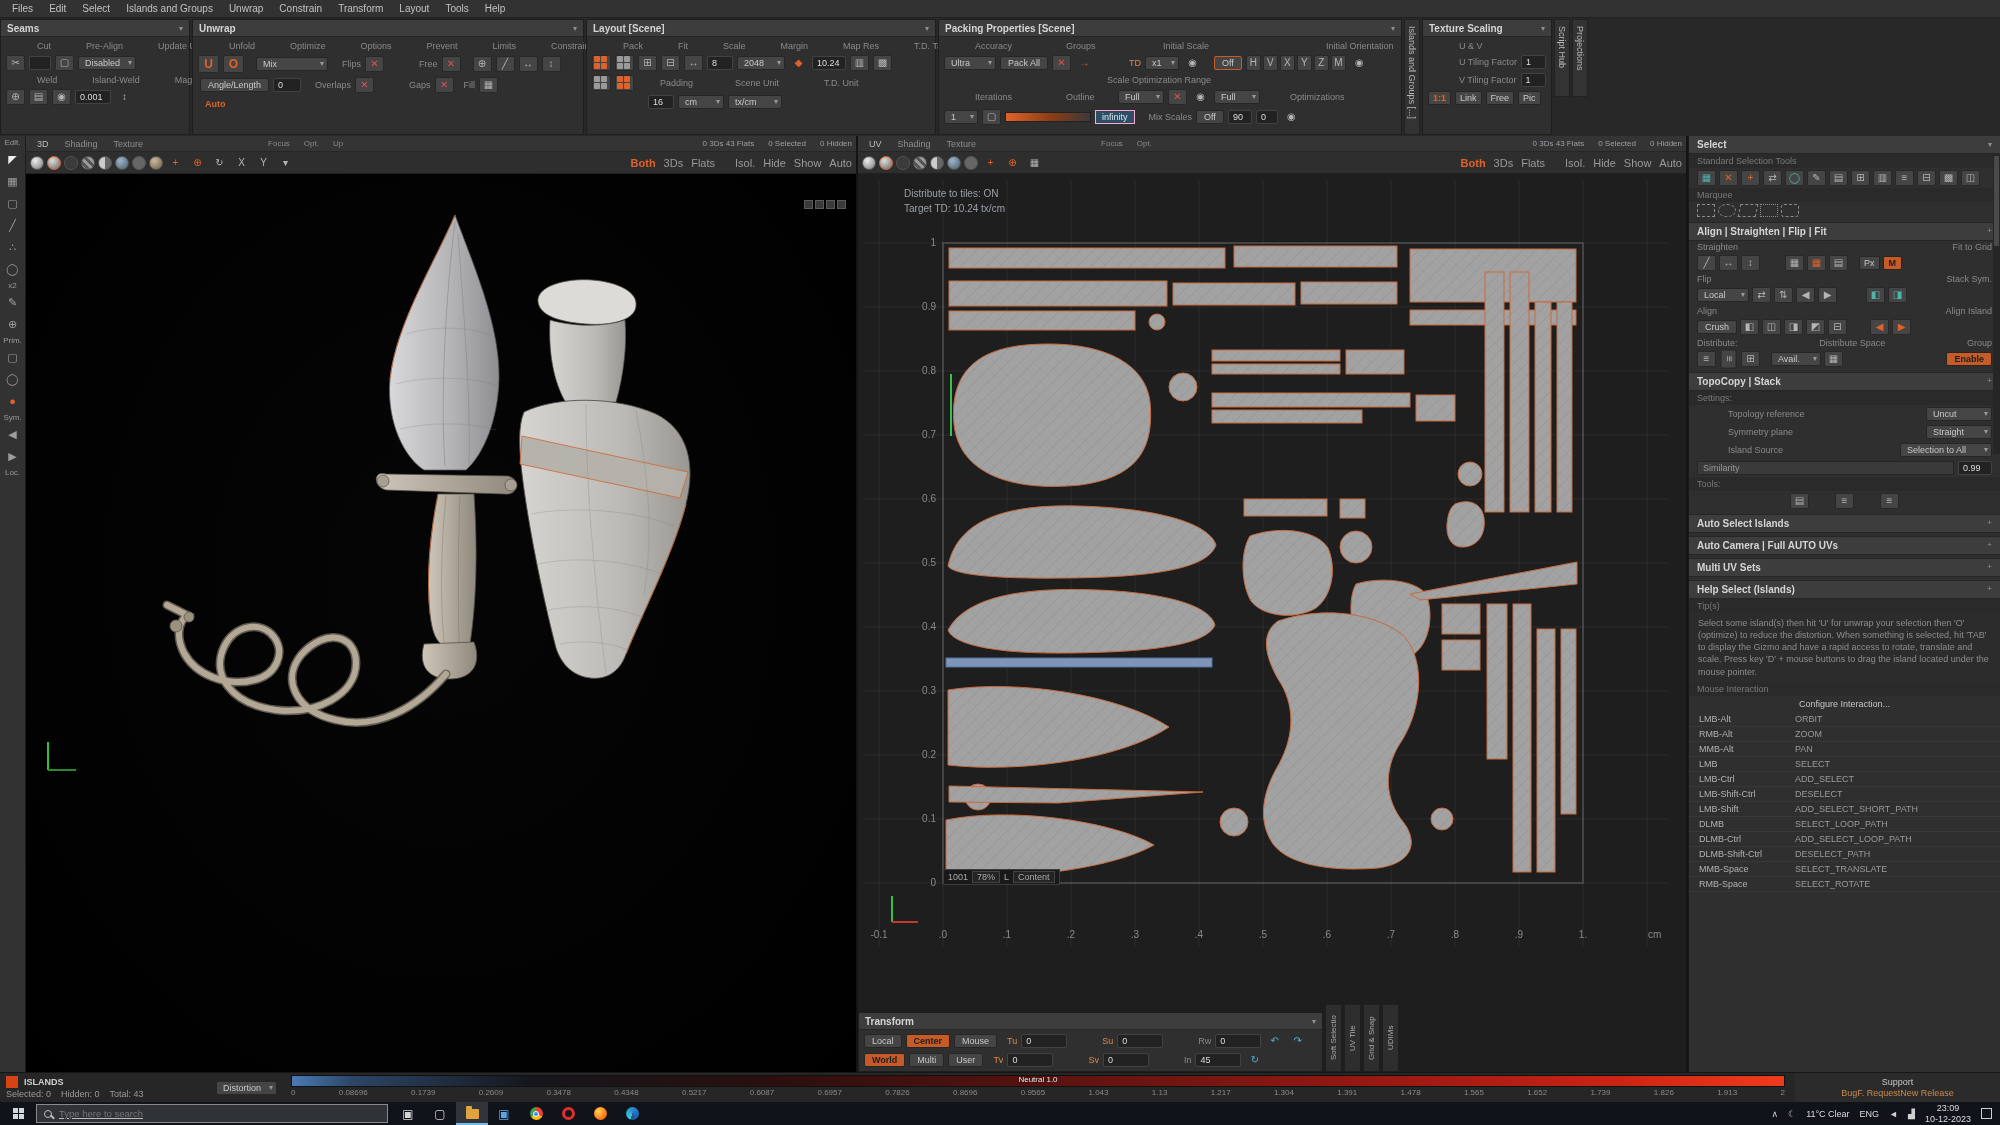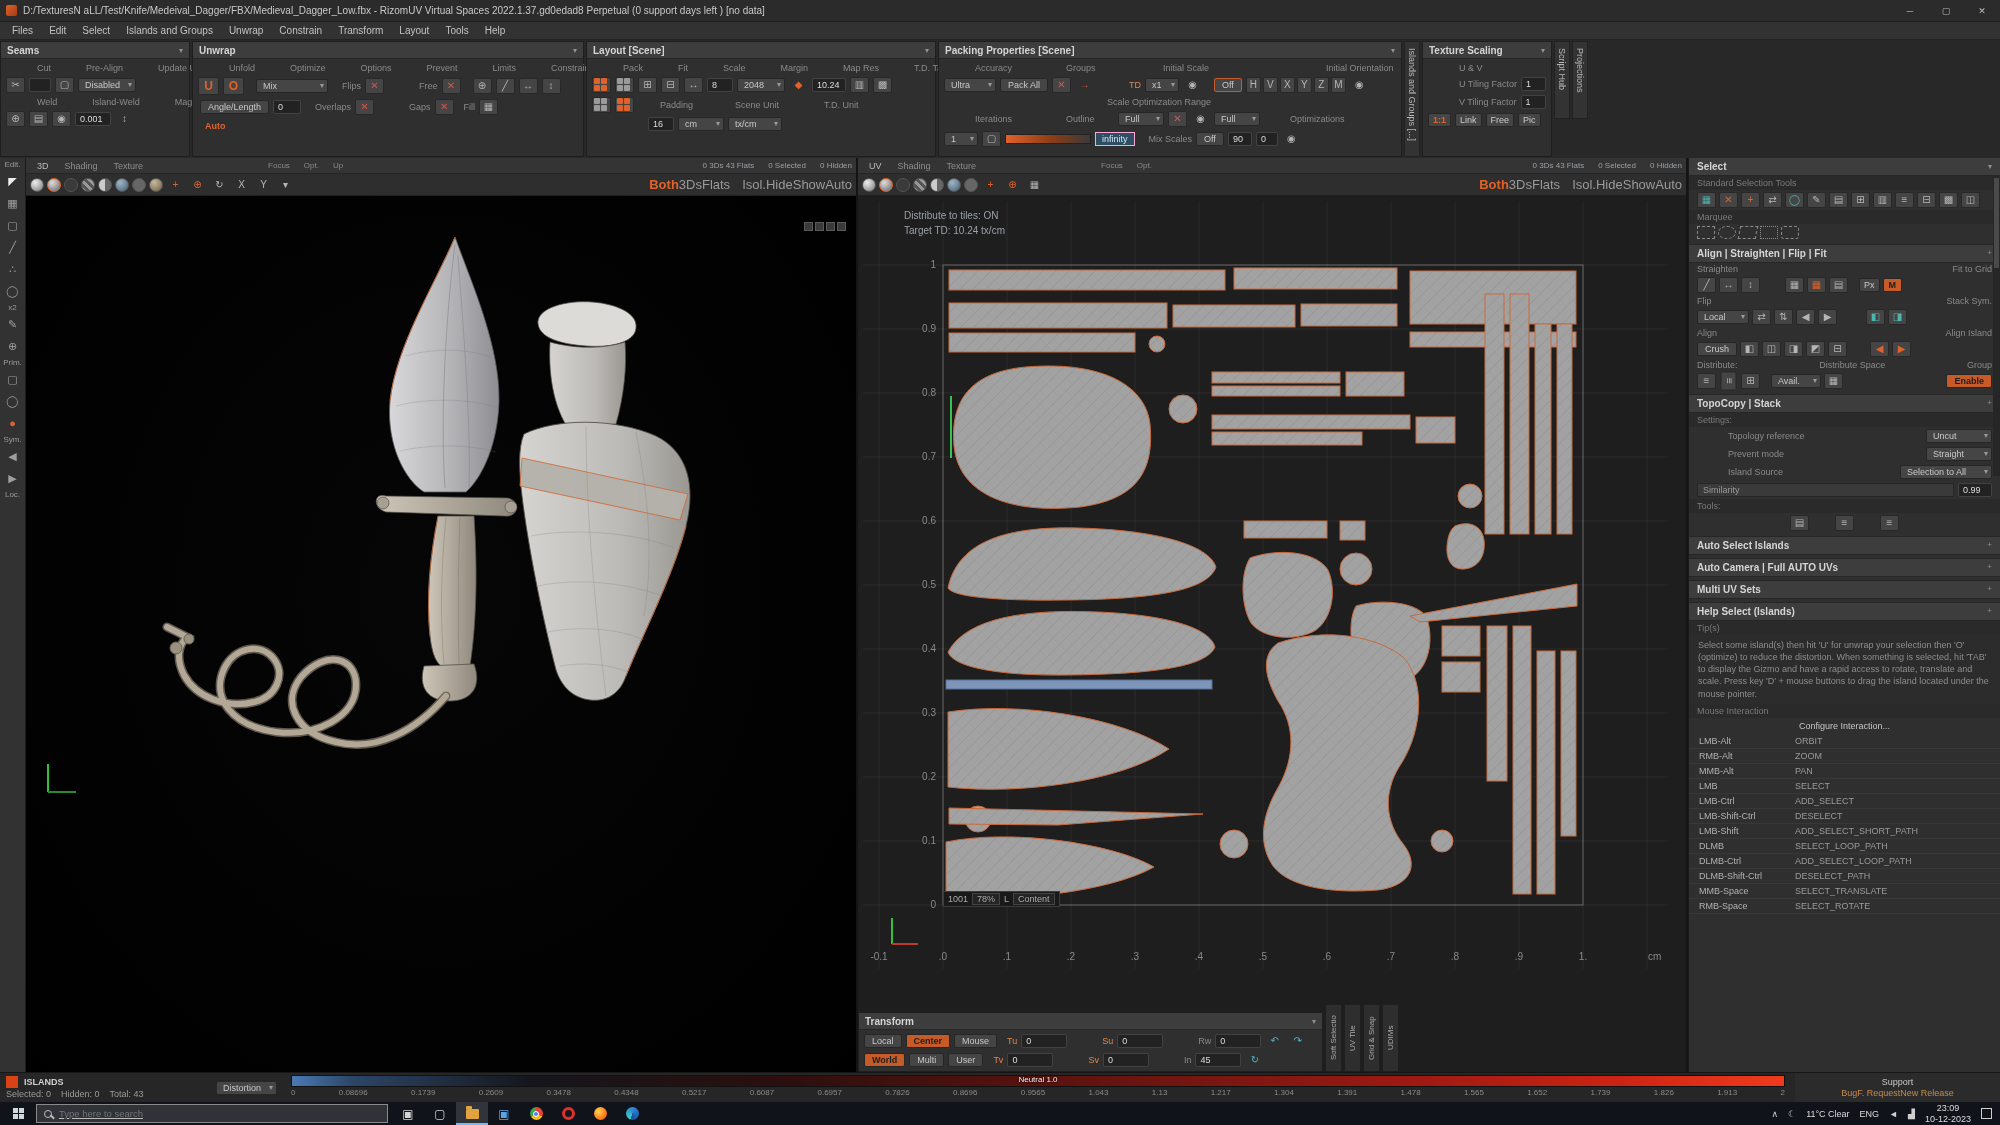--- a/index.html
+++ b/index.html
@@ -80,21 +80,21 @@
   .vp-head2{height:22px;background:#2e2e2e;display:flex;align-items:center;gap:3px;padding:0 4px;border-bottom:1px solid #202020;}
   .shade{width:14px;height:14px;border-radius:50%;border:1px solid #555;}
   .sh1{background:radial-gradient(circle at 35% 30%,#eee,#777);}
   .sh2{background:radial-gradient(circle at 35% 30%,#ddd,#666);border-color:#e0622a;}
   .sh3{background:#3a3a3a;}
   .sh4{background:repeating-linear-gradient(45deg,#999 0 3px,#555 3px 6px);}
   .sh5{background:linear-gradient(90deg,#ccc 50%,#666 50%);}
   .sh6{background:radial-gradient(circle at 35% 30%,#9fb6c9,#44606f);}
   .sh7{background:#666;}
   .sh8{background:radial-gradient(circle at 35% 30%,#c9b89f,#6f6044);}
-  .vp-filters{margin-left:auto;display:flex;font-size:13px;color:#9a9a9a;padding-left:48px;}
+  .vp-filters{margin-left:auto;display:flex;gap:8px;font-size:11px;color:#9a9a9a;padding-left:48px;}
   .vp-filters .f-item:first-child{color:#e0622a;font-weight:bold;}
   .vp-filters .f-item:nth-child(4){margin-left:12px;}
   .vp-scene{position:relative;flex:1;overflow:hidden;}
   .scene3d-bg{position:absolute;inset:0;background:radial-gradient(ellipse at 50% 45%,#060606,#000);}
   .view-presets{position:absolute;top:26px;right:10px;display:flex;gap:2px;}
   .view-presets i{width:9px;height:9px;background:#3a3a3a;border:1px solid #5a5a5a;display:block;}
 
   .uv-overlay{position:absolute;left:46px;top:12px;color:#9aa0a8;font-size:10px;line-height:1.5;z-index:3;}
   .uv-tilebox{position:absolute;left:85px;top:695px;display:flex;align-items:center;gap:4px;background:#191919;border:1px solid #3c3c3c;padding:1px 4px;font-size:9px;color:#aaa;z-index:3;}
   .uv-tilebox .chip{border:1px solid #444;background:#242424;padding:0 4px;}
@@ -169,29 +169,20 @@
   .clock{text-align:center;line-height:1.15;font-size:9px;}
   .notif{width:11px;height:11px;border:1px solid #cfcfcf;}
 
   svg text{font-family:"Liberation Sans","DejaVu Sans",sans-serif;font-size:10px;fill:#8a8a8a;}
 </style>
 </head>
 <body>
 
 <div class="app" data-name="rizomuv-window">
 
-  <div class="titlebar" data-name="titlebar">
-    <span class="app-icon" data-name="app-icon"></span>
-    <span class="tb-title" data-name="window-title">D:/TexturesN aLL/Test/Knife/Medeival_Dagger/FBX/Medieval_Dagger_Low.fbx - RizomUV  Virtual Spaces 2022.1.37.gd0edad8 Perpetual  (0 support days left ) [no data]</span>
-    <div class="win-controls" data-name="window-controls">
-      <span class="win-btn" data-name="minimize-button">─</span>
-      <span class="win-btn" data-name="maximize-button">▢</span>
-      <span class="win-btn" data-name="close-button">✕</span>
-    </div>
-  </div>
 
   <div class="menubar" data-name="menubar">
       <span class="menu-item" data-name="menu-item">Files</span>
       <span class="menu-item" data-name="menu-item">Edit</span>
       <span class="menu-item" data-name="menu-item">Select</span>
       <span class="menu-item" data-name="menu-item">Islands and Groups</span>
       <span class="menu-item" data-name="menu-item">Unwrap</span>
       <span class="menu-item" data-name="menu-item">Constrain</span>
       <span class="menu-item" data-name="menu-item">Transform</span>
       <span class="menu-item" data-name="menu-item">Layout</span>
@@ -844,21 +835,21 @@
       <div class="sp-section" data-name="topocopy-section-header">
         <span>TopoCopy | Stack</span>
         <span class="ph-ic gl-plus" data-name="expand-icon"></span>
       </div>
       <div class="sp-sub" data-name="settings-label">Settings:</div>
       <div class="set-row">
         <span class="lbl" data-name="topology-reference-label">Topology reference</span>
         <span class="dd" style="width:66px" data-name="topology-reference-select">Uncut</span>
       </div>
       <div class="set-row">
-        <span class="lbl" data-name="symmetry-mode-label">Prevent mode</span>
+        <span class="lbl" data-name="symmetry-mode-label">Symmetry plane</span>
         <span class="dd" style="width:66px" data-name="symmetry-mode-select">Straight</span>
       </div>
       <div class="set-row">
         <span class="lbl" data-name="island-source-label">Island Source</span>
         <span class="dd" style="width:92px" data-name="island-source-select">Selection to All</span>
       </div>
       <div class="set-row">
         <span class="slider" data-name="similarity-slider">Similarity</span>
         <span class="field" style="width:34px" data-name="similarity-field">0.99</span>
       </div>

